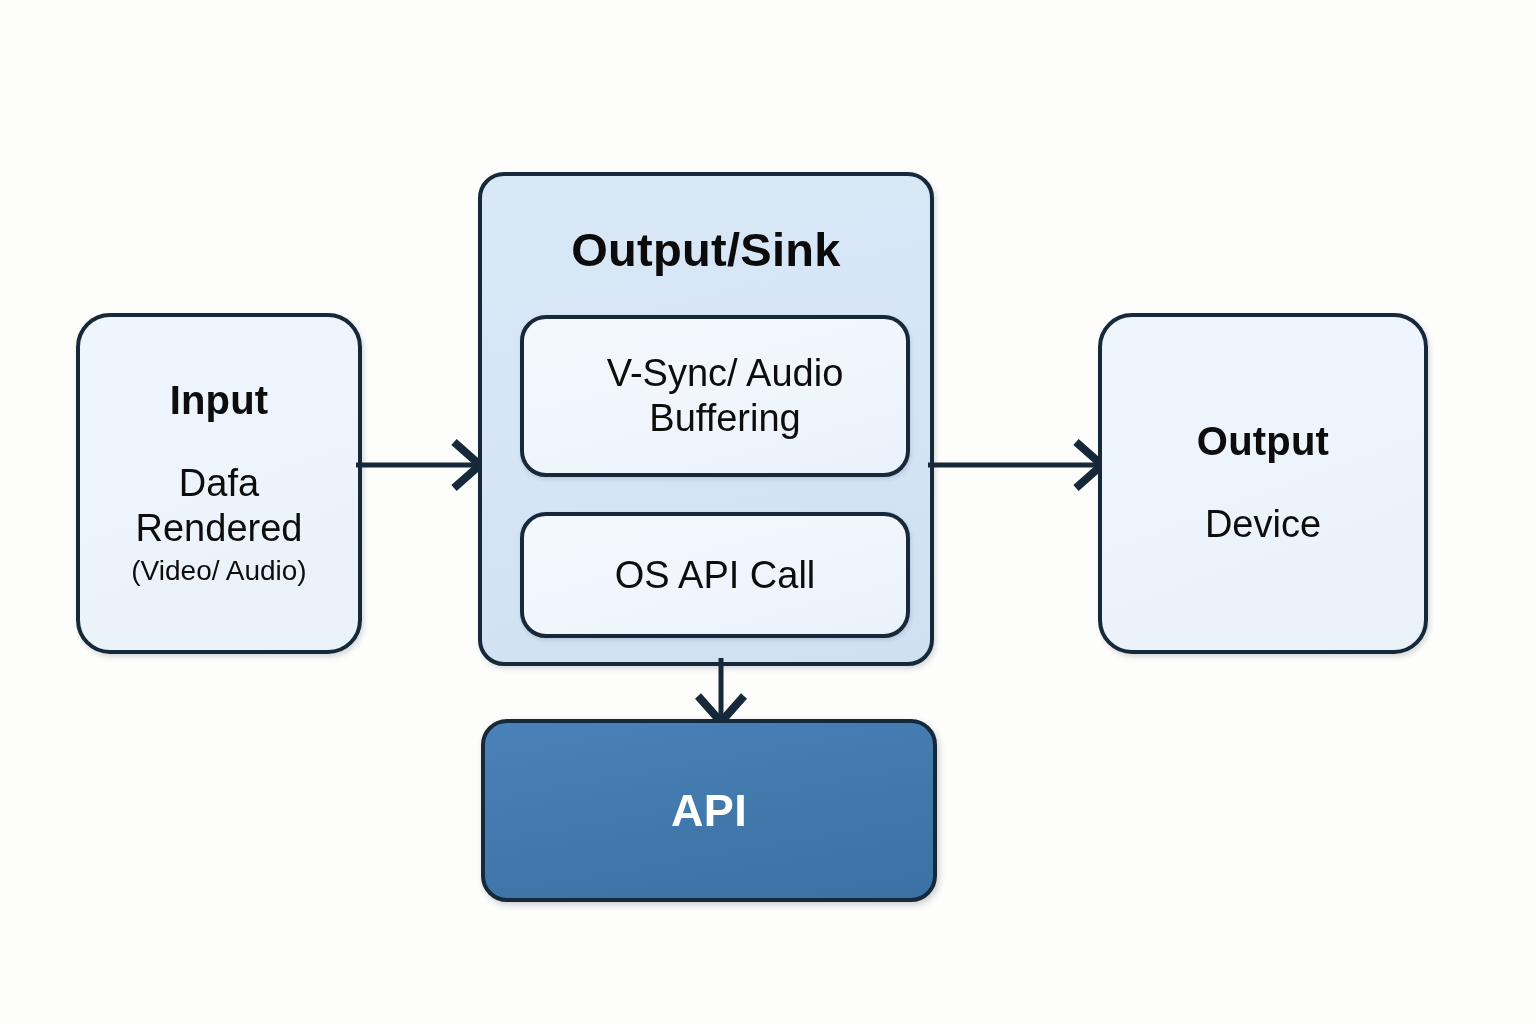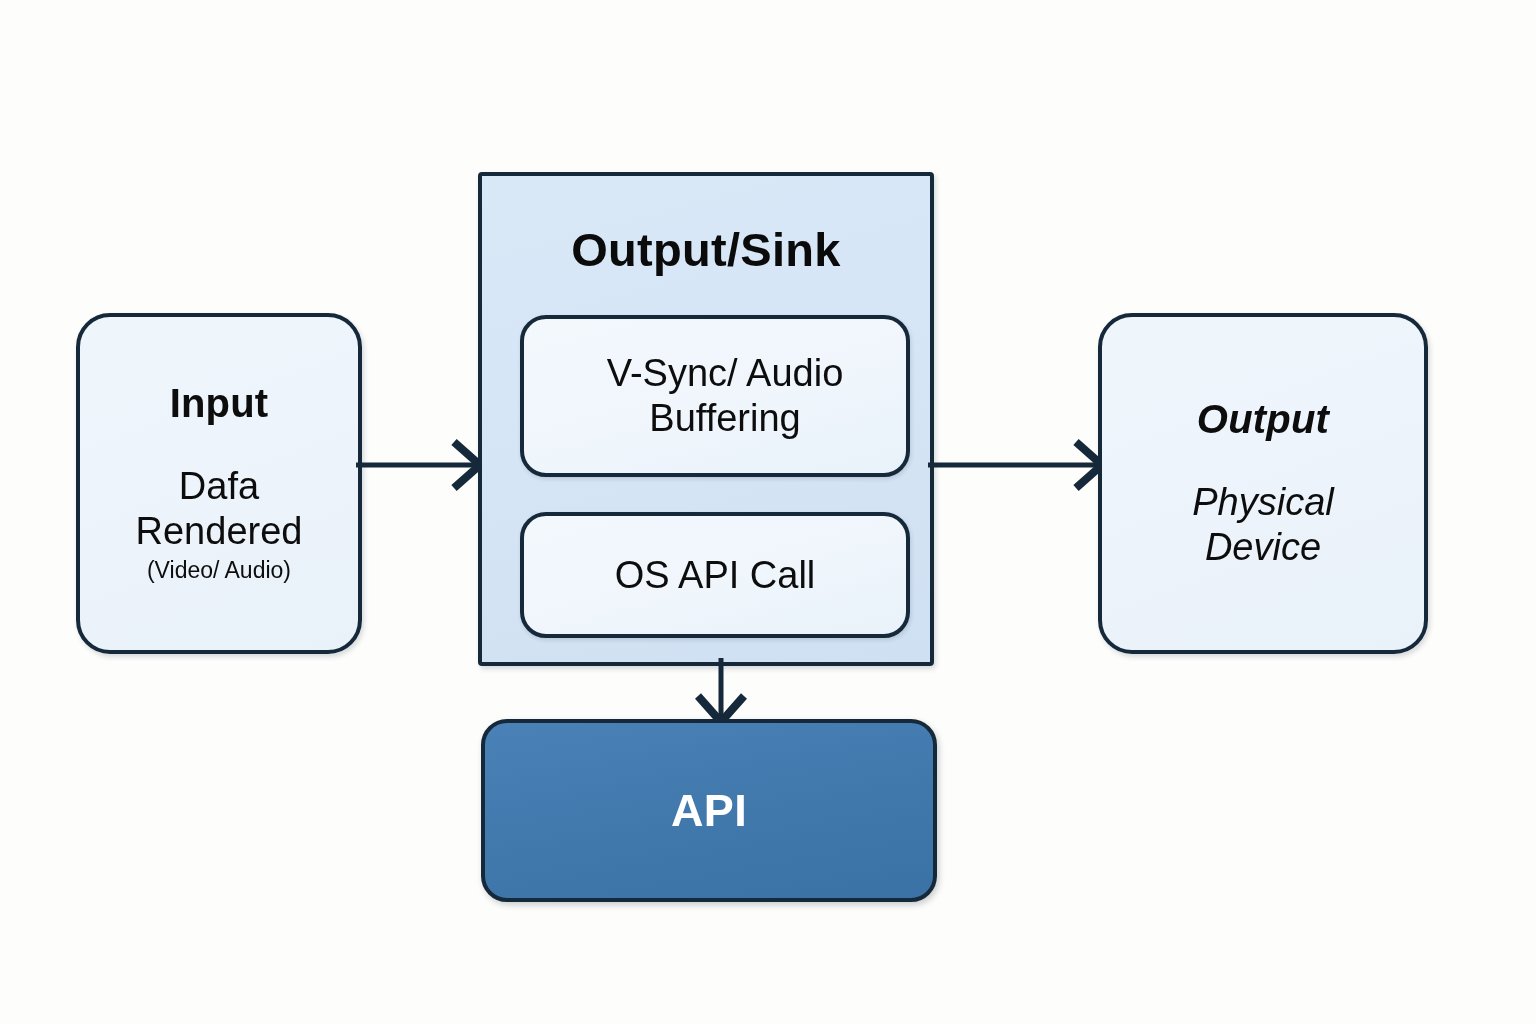--- a/index.html
+++ b/index.html
@@ -44,50 +44,49 @@
     top: 313px;
     width: 286px;
     height: 341px;
   }
   
   #node-output {
     left: 1098px;
     top: 313px;
     width: 330px;
     height: 341px;
-    font-style: italic;
   }
 
   .node-title {
     font-size: 40px;
     font-weight: 700;
     letter-spacing: 0.2px;
     line-height: 1.05;
     margin-bottom: 40px;
   }
   .node-body {
     font-size: 38px;
     font-weight: 500;
     line-height: 1.18;
   }
   .node-sub {
-    font-size: 23px;
+    font-size: 28px;
     font-weight: 500;
     line-height: 1.2;
     margin-top: 3px;
     white-space: nowrap;
   }
 
   
   #node-sink {
     left: 478px;
     top: 172px;
     width: 456px;
     height: 494px;
-    border-radius: 4px;
+    border-radius: 26px;
     background: linear-gradient(165deg, #d9e8f7 0%, #d7e6f6 40%, #cfe0f2 100%);
     display: block;
   }
   #sink-title {
     position: absolute;
     left: 0;
     right: 0;
     top: 46px;
     text-align: center;
     font-size: 47px;
@@ -199,21 +198,20 @@
   <div class="connector" id="conn-down">
     <svg width="90" height="70" viewBox="0 0 90 70">
       <line x1="45" y1="0" x2="45" y2="58" stroke="#16293a" stroke-width="5"></line>
       <polyline points="22,38 45,64 68,38" fill="none" stroke="#16293a" stroke-width="8" stroke-linecap="butt" stroke-linejoin="miter"></polyline>
     </svg>
   </div>
 
   <div class="node pale" id="node-output">
     <div class="node-title">Output</div>
     <div class="node-body">
-      <div>Physical</div>
       <div>Device</div>
     </div>
   </div>
 
   <div class="node" id="node-oshw">
     <div>API</div>
   </div>
 
 </div>
 

